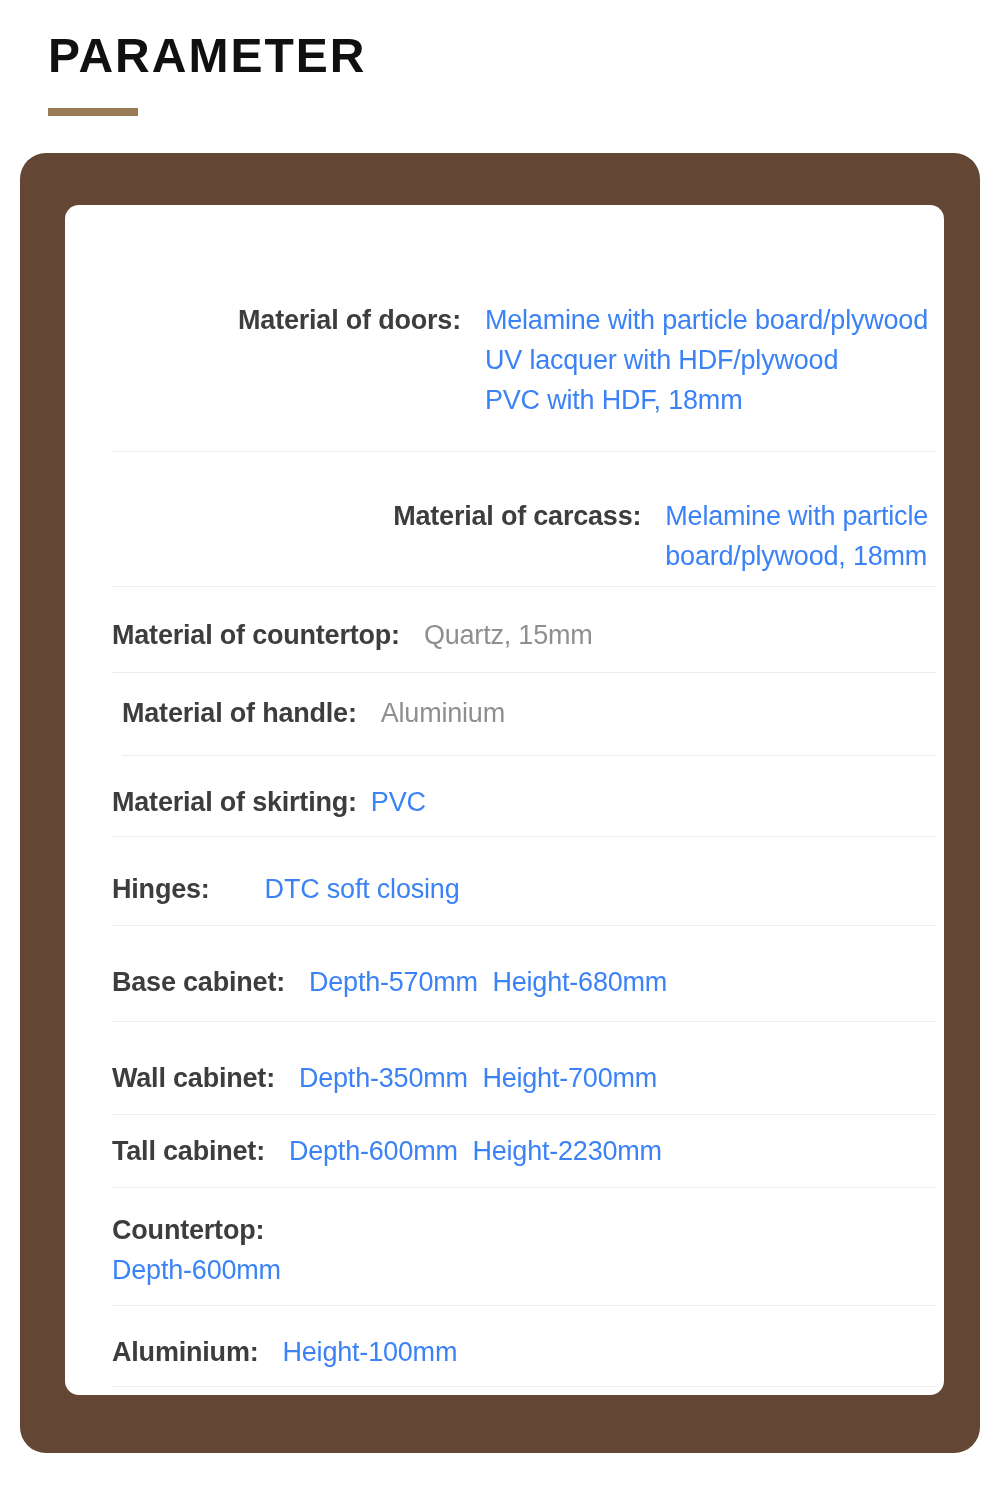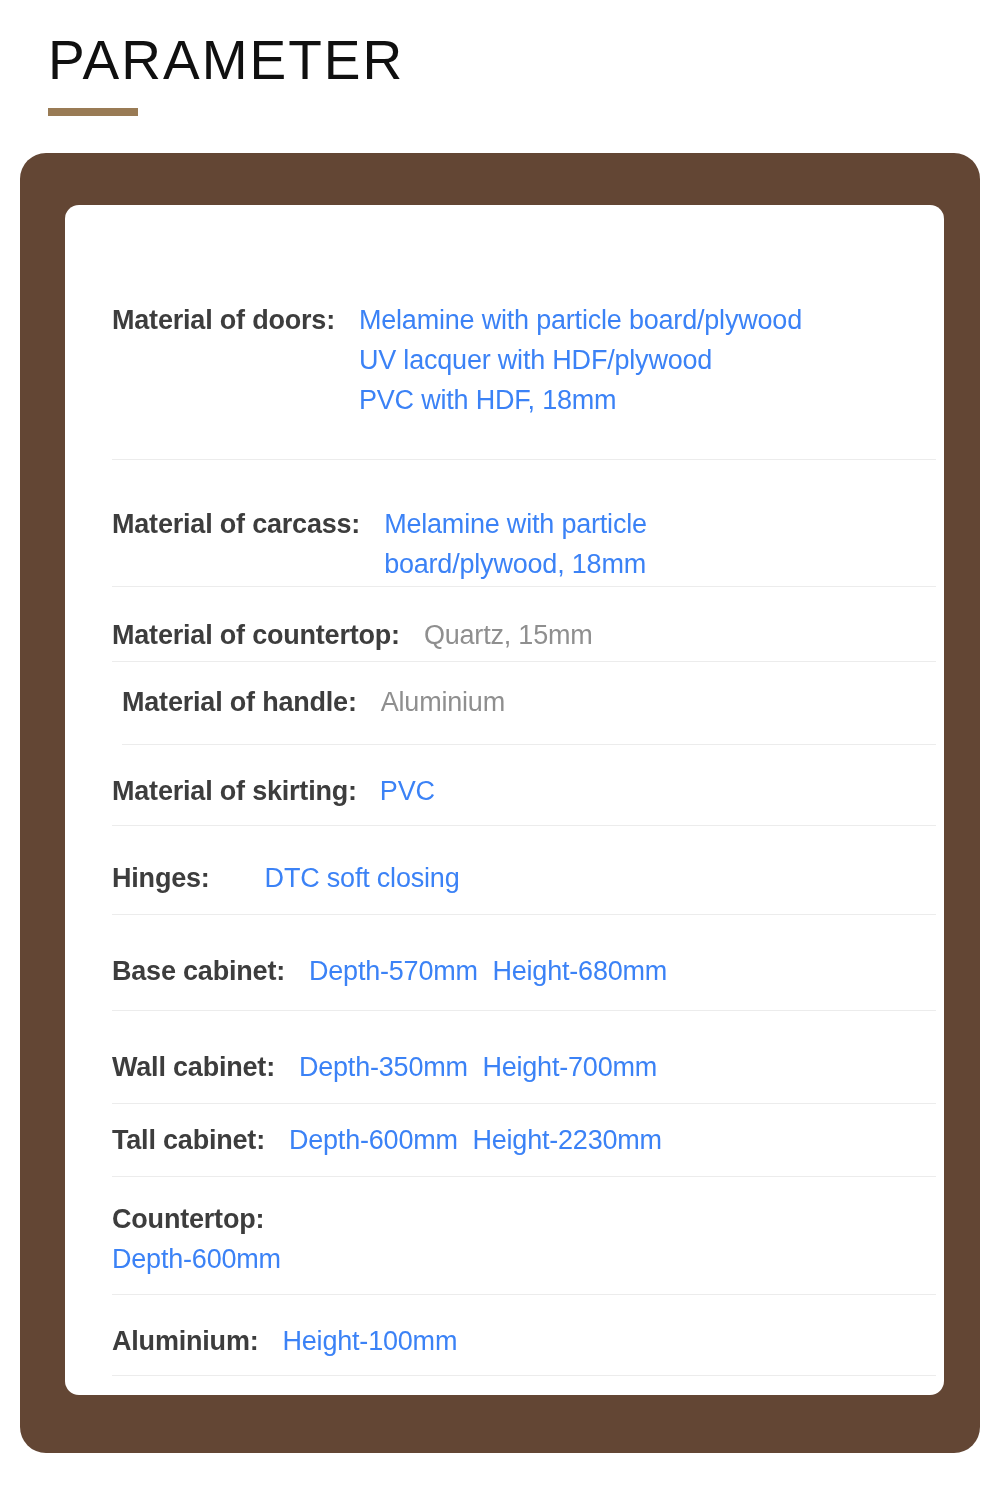--- a/index.html
+++ b/index.html
@@ -8,21 +8,21 @@
     background:#ffffff;
     font-family:"Liberation Sans","DejaVu Sans",sans-serif;
     position:relative;
     overflow:hidden;
   }
   .page{position:absolute;inset:0;}
 
   
   .title{
     position:absolute;left:48px;top:30px;
-    font-size:55px;font-weight:400;color:#101010;
+    font-size:48px;font-weight:700;color:#101010;
     letter-spacing:2px;line-height:1.1;
     margin:0;
   }
   .title-underline{
     position:absolute;left:48px;top:108px;
     width:90px;height:8px;background:#997b55;
   }
 
   
   .frame{
@@ -50,25 +50,25 @@
     font-weight:700;color:#3d3d3d;
     flex-shrink:0;margin-right:24px;
     white-space:nowrap;
   }
   .row .value{
     color:#3b82f6;
     white-space:pre-wrap;
   }
   .row.muted .value{color:#8f8f8f;}
 
-  .row:nth-child(1){padding-top:0;padding-bottom:39px;}
-  .row:nth-child(2){padding-top:44px;padding-bottom:2px;}
-  .row:nth-child(3){padding-top:28px;padding-bottom:6px;}
+  .row:nth-child(1){padding-top:0;padding-bottom:31px;justify-content:flex-end;}
+  .row:nth-child(2){padding-top:44px;padding-bottom:10px;justify-content:flex-end;}
+  .row:nth-child(3){padding-top:28px;padding-bottom:17px;}
   .row:nth-child(4){padding-top:20px;padding-bottom:22px;margin-left:10px;}
-  .row:nth-child(5){padding-bottom:14px;gap:9px;}
+  .row:nth-child(5){padding-bottom:14px;}
   .row:nth-child(5) .label,
   .row:nth-child(6) .label{margin-right:14px;}
   .row:nth-child(6){padding-top:32px;gap:41px;}
   .row:nth-child(7){padding-top:36px;padding-bottom:19px;}
   .row:nth-child(8){padding-top:36px;}
   .row:nth-child(9){padding-top:16px;}
   .row:nth-child(10){padding-top:22px;padding-bottom:15px;flex-direction:column;}
   .row:nth-child(11){padding-top:26px;padding-bottom:14px;}
 </style>
 </head>

